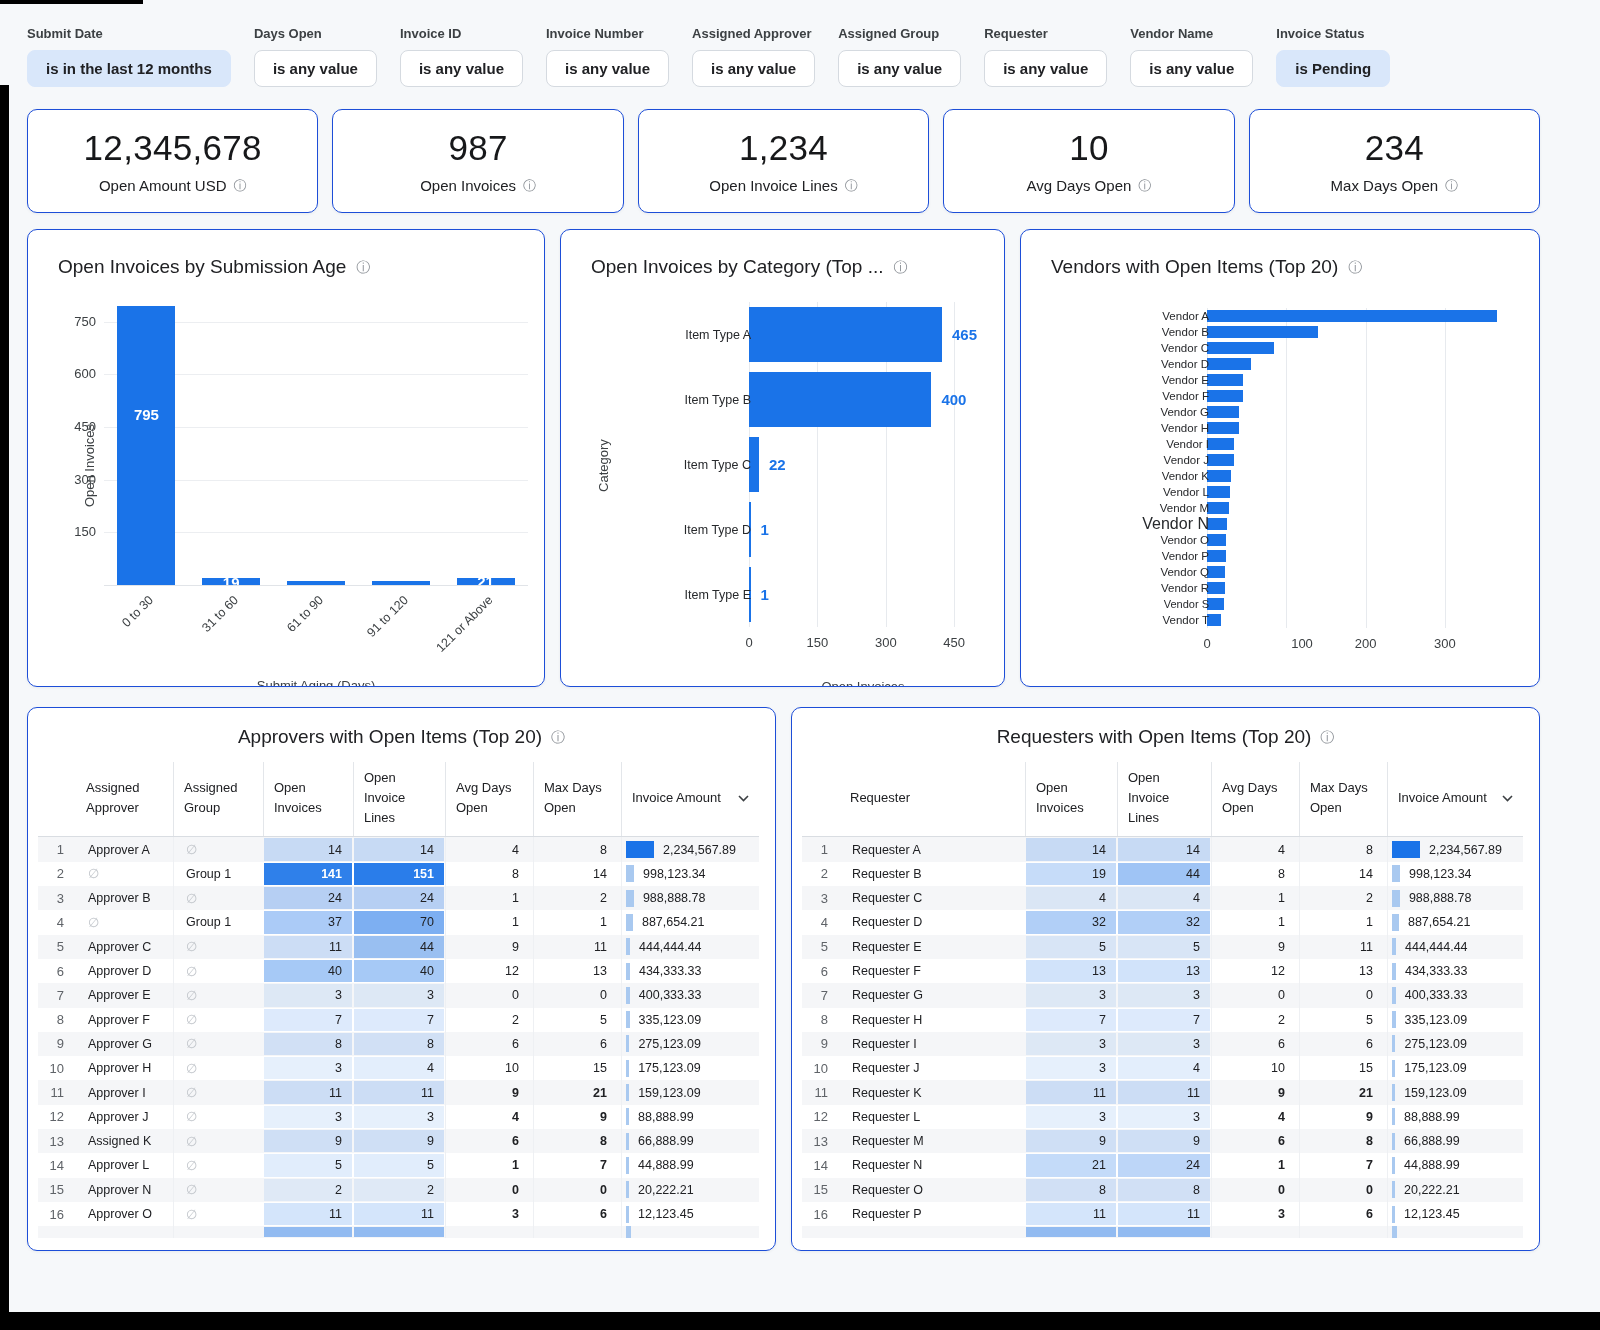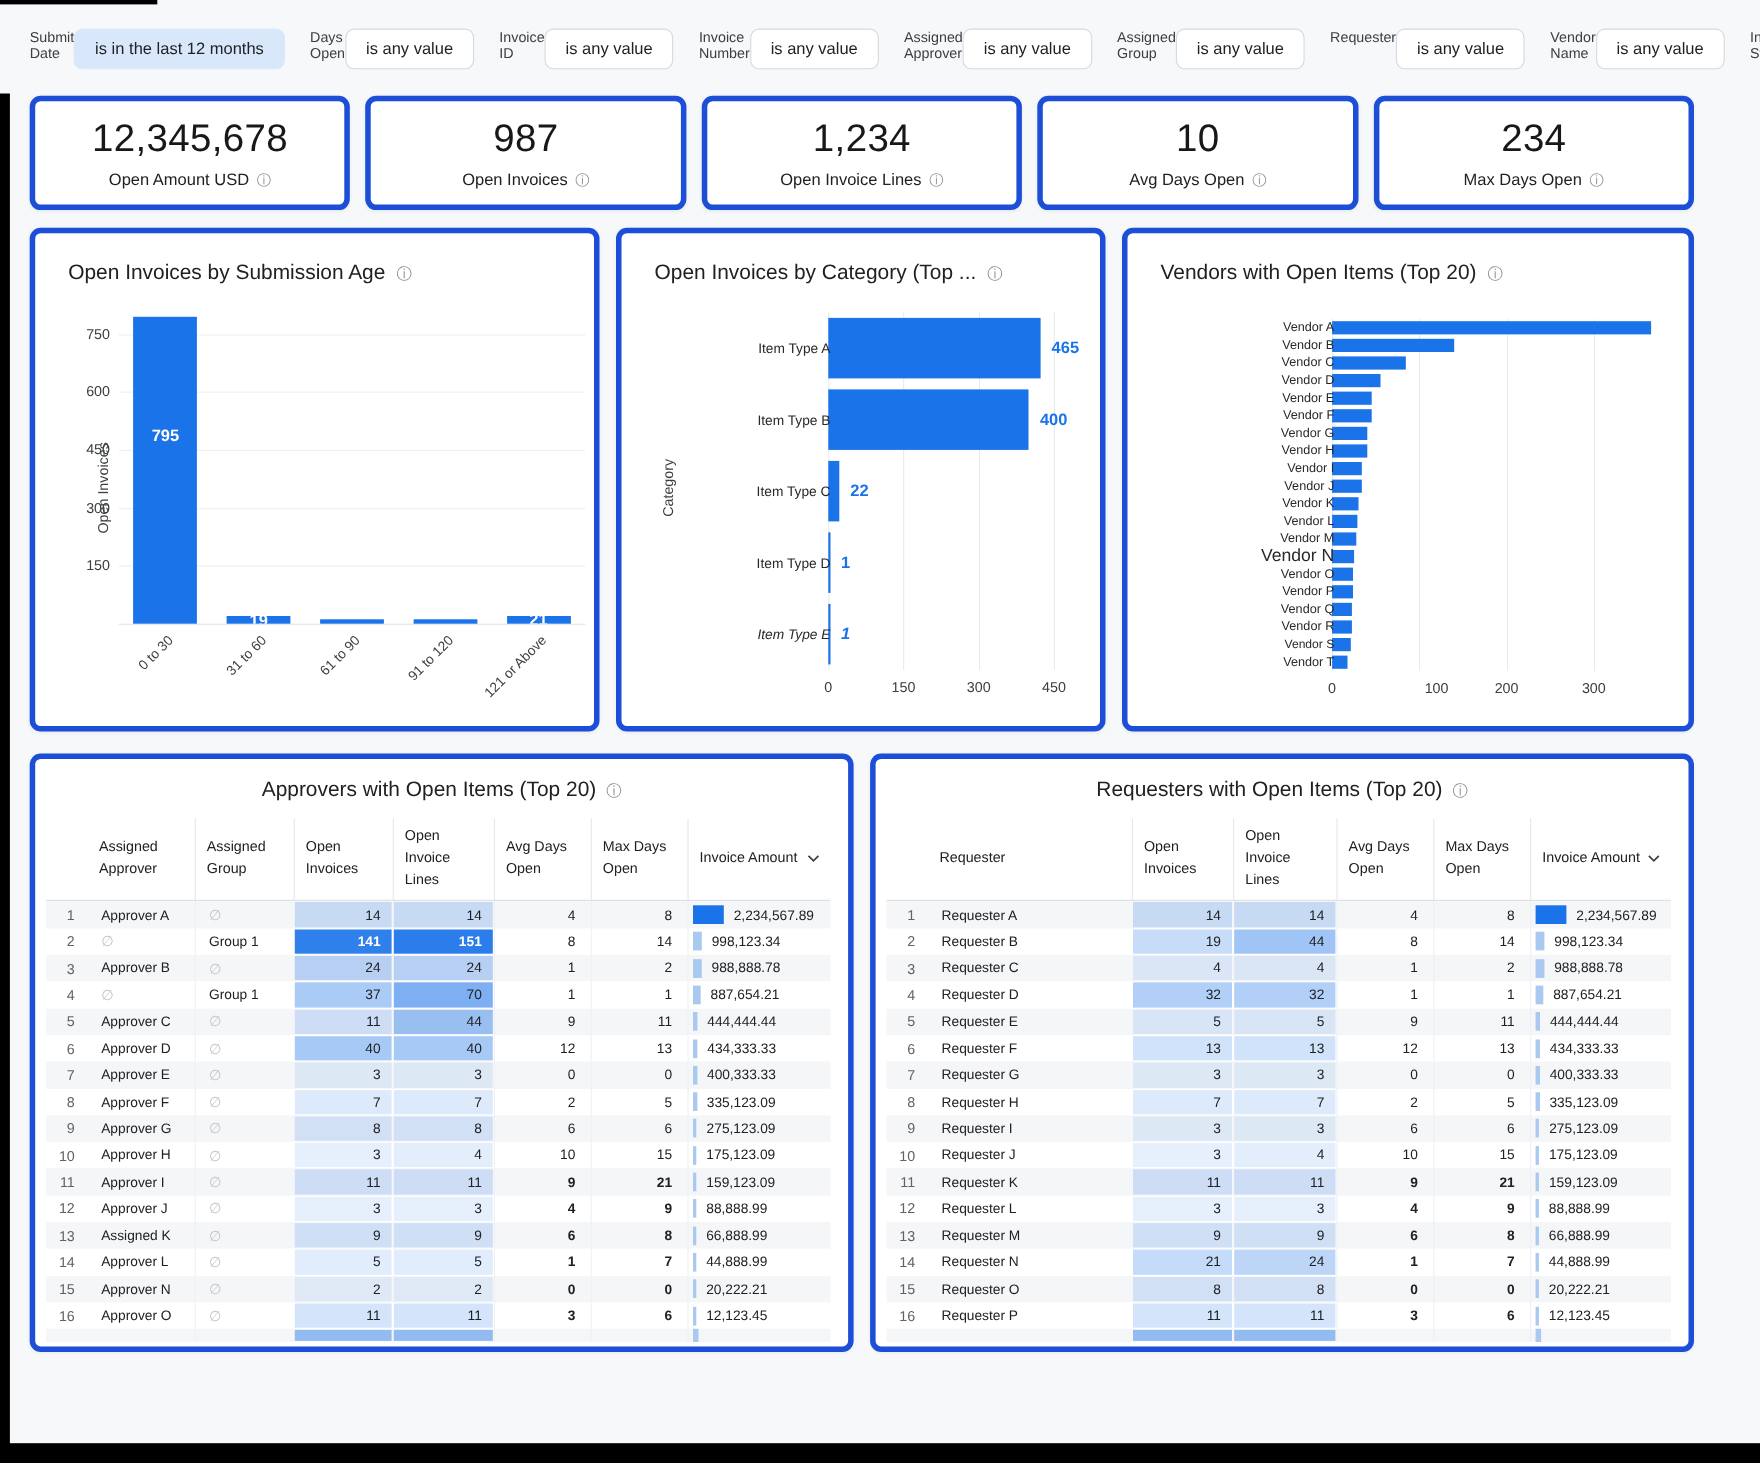--- a/index.html
+++ b/index.html
@@ -13,28 +13,28 @@
 
   .content { position:absolute; left:27px; top:0; width:1513px; }
 
   
   .titlebar { display:flex; align-items:center; gap:14px; margin-top:30px; }
   .titlebar h1 { font-size:27px; font-weight:500; letter-spacing:.2px; color:#202124; }
   .icon-btn { display:inline-flex; align-items:center; justify-content:center; cursor:pointer; }
 
   
   .filters { display:flex; gap:23px; margin-top:26px; }
-  .filter-group { display:flex; flex-direction:row; }
+  .filter-group { display:flex; flex-direction:column;font-weight:bold; }
   .filter-label { font-size:13px; color:#3c4043; margin-bottom:9px; }
   .chip { height:37px; display:inline-flex; align-items:center; padding:0 18px; border-radius:8px;
           font-size:15px; color:#202124; background:#fff; border:1px solid #d5dae0; white-space:nowrap; cursor:pointer; }
   .chip.active { background:#d9e7fa; border-color:#d9e7fa; }
 
   
-  .card { background:#fff; border:5px solid #1d4ed8; border-radius:10px; box-shadow:0 1px 3px rgba(60,64,67,.07); }
+  .card { background:#fff; border:1px solid #1d4ed8; border-radius:10px; box-shadow:0 1px 3px rgba(60,64,67,.07); }
 
   
   .kpis { display:flex; gap:14px; margin-top:22px; }
   .kpi { flex:1; height:104px; display:flex; flex-direction:column; align-items:center; justify-content:center; gap:9px; }
   .kpi-value { font-size:35px; color:#17181a; letter-spacing:.3px; }
   .kpi-label { font-size:15px; color:#202124; display:flex; align-items:center; gap:7px; }
   .info { font-size:14px; color:#8a8f95; line-height:1; }
   .info.sm { font-size:13px; }
 
   
@@ -253,21 +253,21 @@
             <div class="hrow" style="height: 65px; padding-left: 160px;">
               <span class="hlabel" style="width: 146px; font-size: 12.5px;">Item Type C</span>
               <div class="hbar" style="width: 10.032px; height: 55px;"></div>
               <span class="hval">22</span>
             </div>
             <div class="hrow" style="height: 65px; padding-left: 160px;">
               <span class="hlabel" style="width: 146px; font-size: 12.5px;">Item Type D</span>
               <div class="hbar" style="width: 1.5px; height: 55px;"></div>
               <span class="hval">1</span>
             </div>
-            <div class="hrow" style="height: 65px; padding-left: 160px; font-style: italic;">
+            <div class="hrow" style="height: 65px; padding-left: 160px;">
               <span class="hlabel" style="width: 146px; font-size: 12.5px;">Item Type E</span>
               <div class="hbar" style="width: 1.5px; height: 55px;"></div>
               <span class="hval">1</span>
             </div>
           </div>
           <div class="hticks">
             <span class="htick" style="left: 160px;">0</span>
             <span class="htick" style="left: 228.4px;">150</span>
             <span class="htick" style="left: 296.8px;">300</span>
             <span class="htick" style="left: 365.2px;">450</span>

